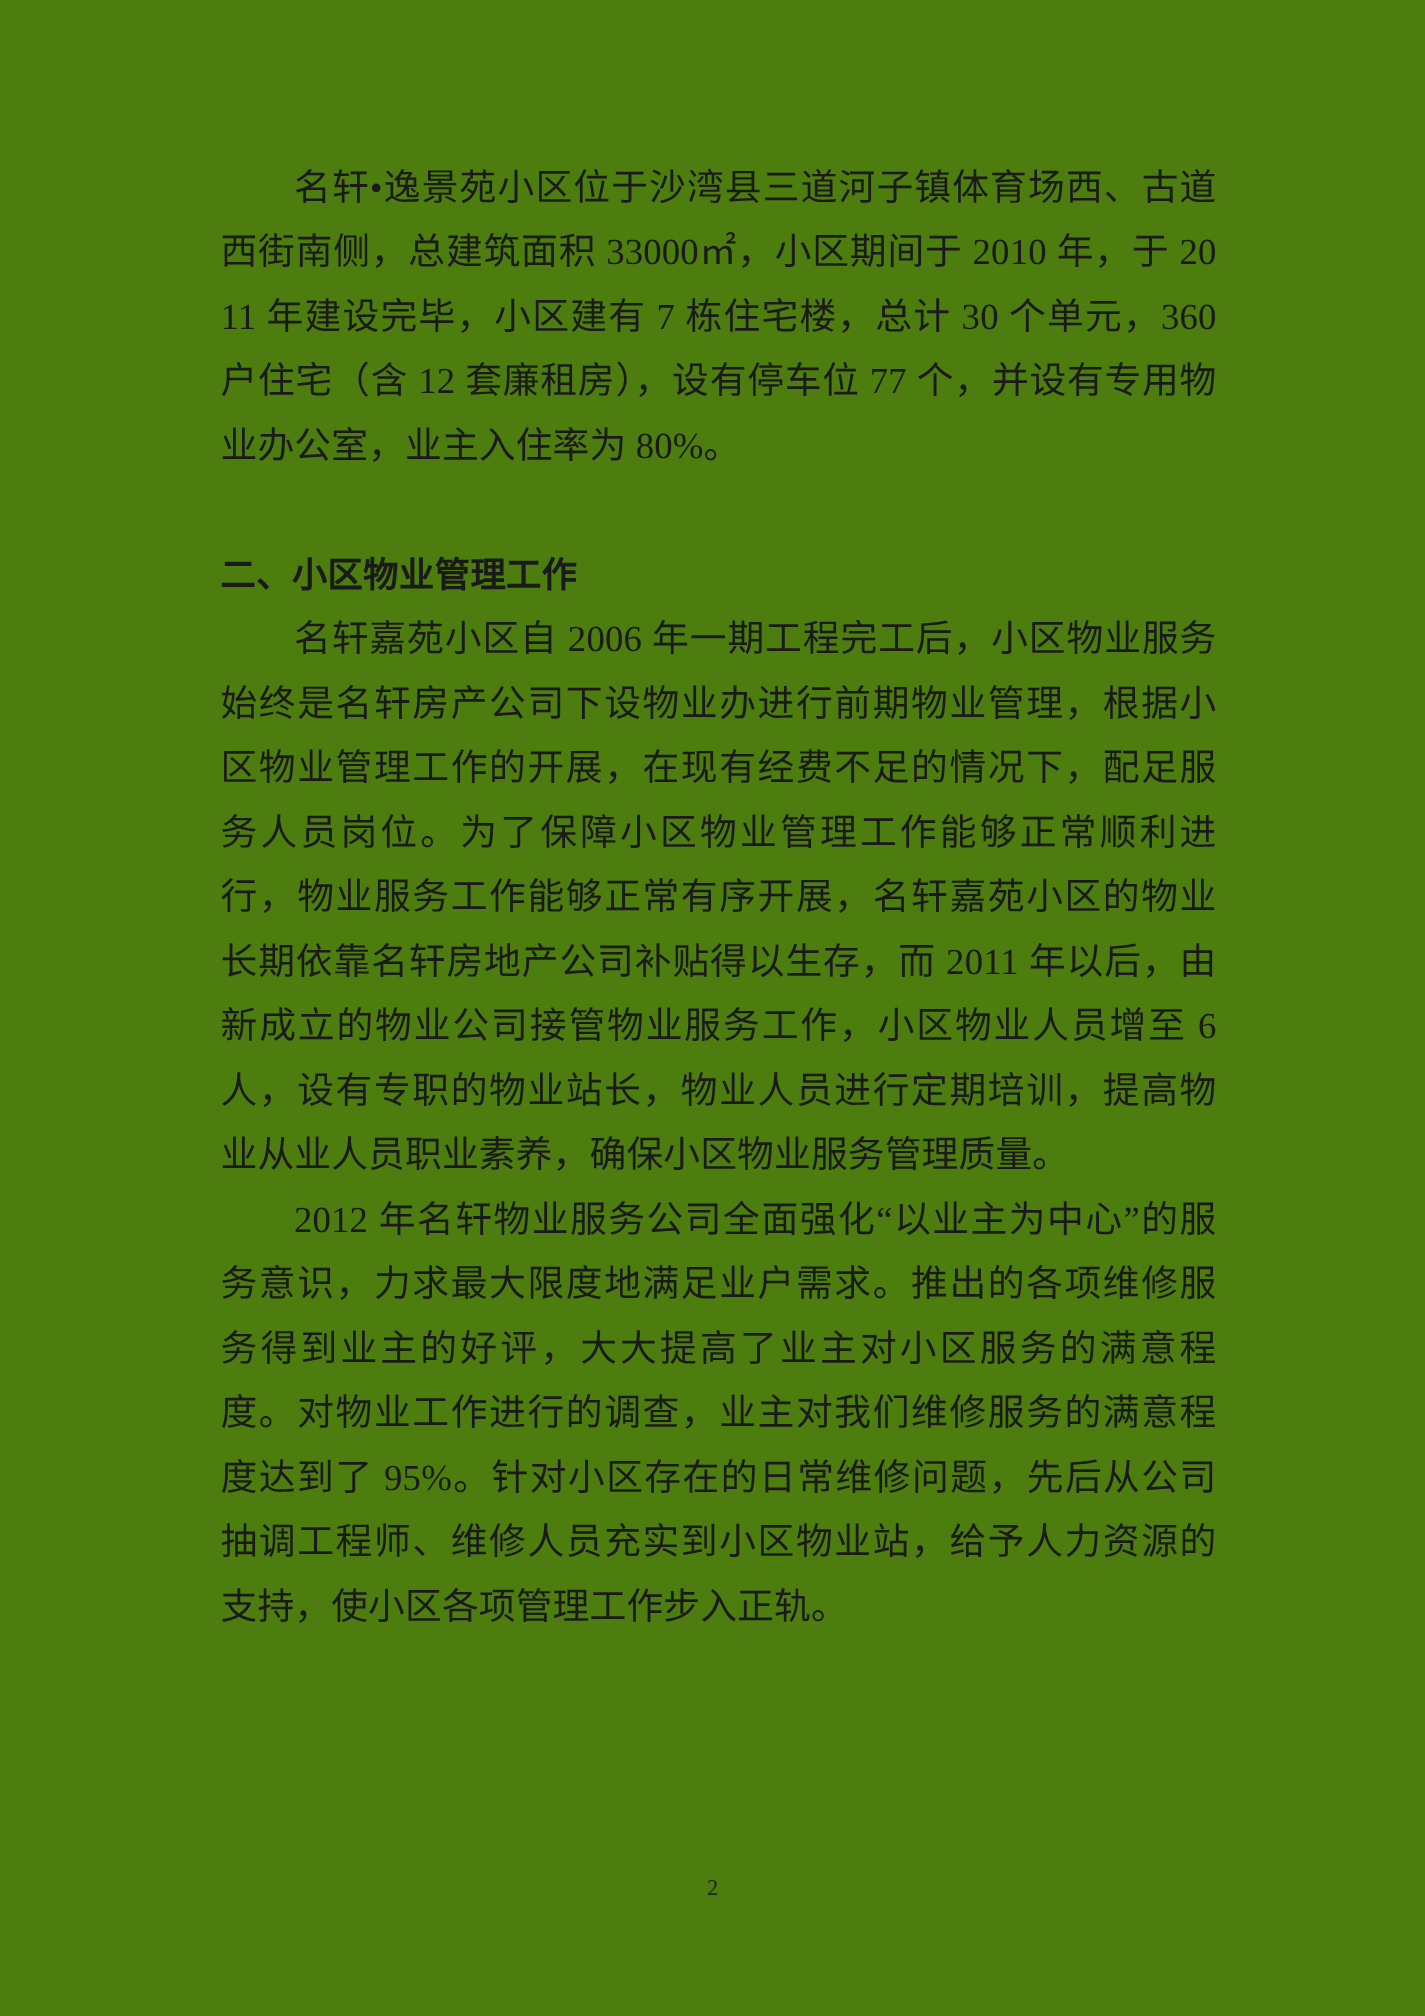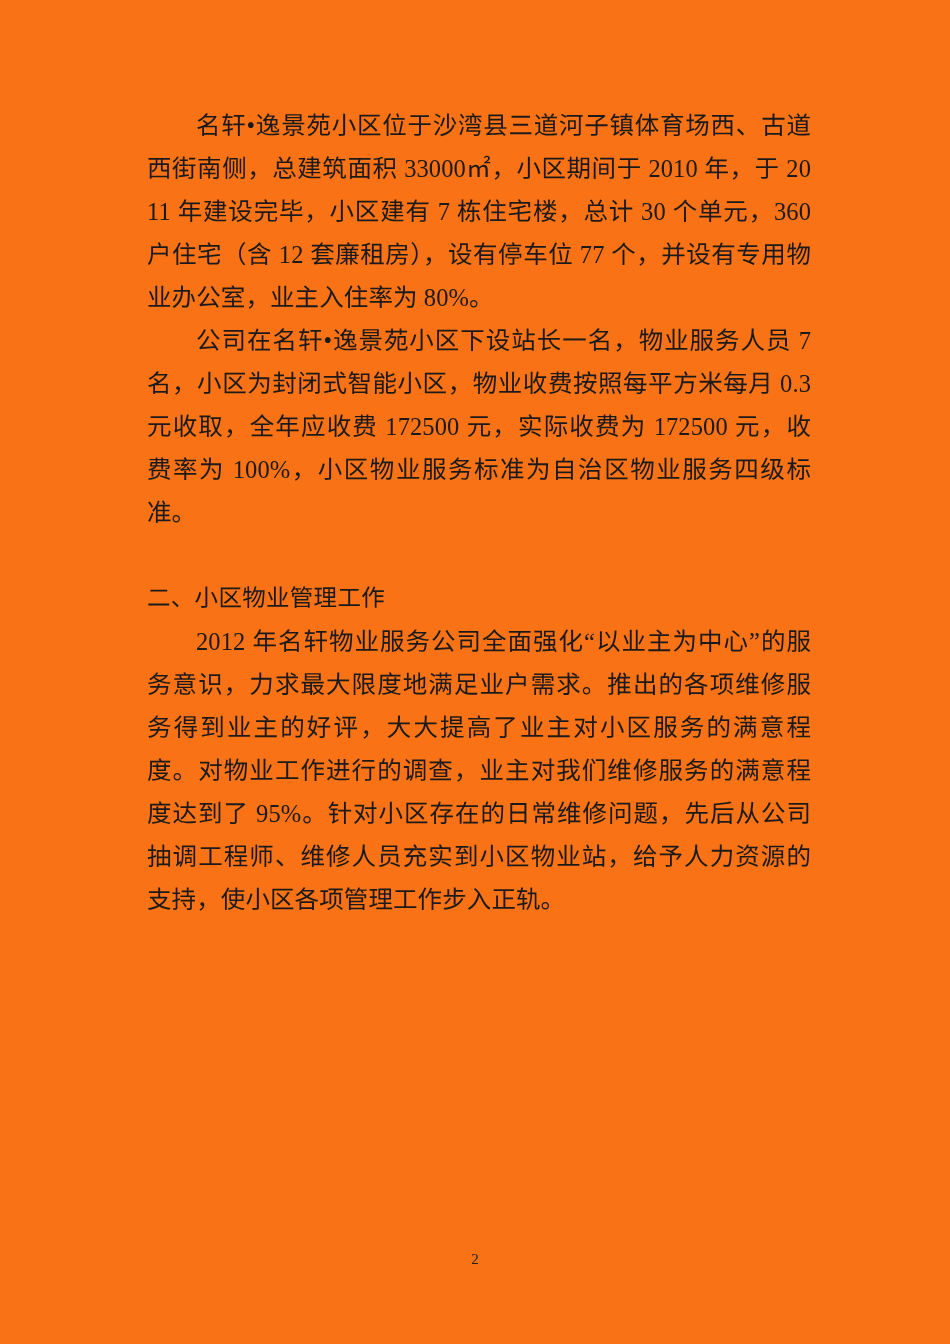--- a/index.html
+++ b/index.html
@@ -11,21 +11,21 @@
   body {
     font-family: "Liberation Serif", "DejaVu Serif", serif;
     color: #1a1a1a;
     -webkit-font-smoothing: antialiased;
   }
   .page {
     position: relative;
     width: 950px;
     height: 1344px;
     margin: 0 auto;
-    background: #f97316;
+    background: #4d7c0f;
     overflow: hidden;
     box-sizing: border-box;
   }
   .page-body {
     position: absolute;
     left: 147px;
     top: 104px;
     width: 664px;
   }
   .para {
@@ -35,21 +35,21 @@
     text-align: justify;
     text-justify: inter-ideograph;
     text-indent: 2em;
     letter-spacing: 0.1px;
     word-break: break-all;
   }
   .section-heading {
     margin: 0;
     font-size: 23.5px;
     line-height: 43px;
-    font-weight: normal;
+    font-weight: bold;
     text-indent: 0;
     letter-spacing: 0.3px;
     font-family: "Liberation Sans", "DejaVu Sans", sans-serif;
   }
   .gap-before-heading {
     height: 43px;
   }
   .page-number {
     position: absolute;
     top: 1249px;
@@ -64,26 +64,26 @@
 </style>
 </head>
 <body>
 
 <div class="page">
 
   <div class="page-body">
 
     <p class="para">名轩•逸景苑小区位于沙湾县三道河子镇体育场西、古道西街南侧，总建筑面积 33000㎡，小区期间于 2010 年，于 2011 年建设完毕，小区建有 7 栋住宅楼，总计 30 个单元，360 户住宅（含 12 套廉租房），设有停车位 77 个，并设有专用物业办公室，业主入住率为 80%。</p>
 
-    <p class="para">公司在名轩•逸景苑小区下设站长一名，物业服务人员 7 名，小区为封闭式智能小区，物业收费按照每平方米每月 0.3 元收取，全年应收费 172500 元，实际收费为 172500 元，收费率为 100%，小区物业服务标准为自治区物业服务四级标准。</p>
 
     <div class="gap-before-heading"></div>
 
     <h2 class="section-heading">二、小区物业管理工作</h2>
 
+    <p class="para">名轩嘉苑小区自 2006 年一期工程完工后，小区物业服务始终是名轩房产公司下设物业办进行前期物业管理，根据小区物业管理工作的开展，在现有经费不足的情况下，配足服务人员岗位。为了保障小区物业管理工作能够正常顺利进行，物业服务工作能够正常有序开展，名轩嘉苑小区的物业长期依靠名轩房地产公司补贴得以生存，而 2011 年以后，由新成立的物业公司接管物业服务工作，小区物业人员增至 6 人，设有专职的物业站长，物业人员进行定期培训，提高物业从业人员职业素养，确保小区物业服务管理质量。</p>
 
 
     <p class="para">2012 年名轩物业服务公司全面强化“以业主为中心”的服务意识，力求最大限度地满足业户需求。推出的各项维修服务得到业主的好评，大大提高了业主对小区服务的满意程度。对物业工作进行的调查，业主对我们维修服务的满意程度达到了 95%。针对小区存在的日常维修问题，先后从公司抽调工程师、维修人员充实到小区物业站，给予人力资源的支持，使小区各项管理工作步入正轨。</p>
 
   </div>
 
   <div class="page-number">2</div>
 
 </div>
 

